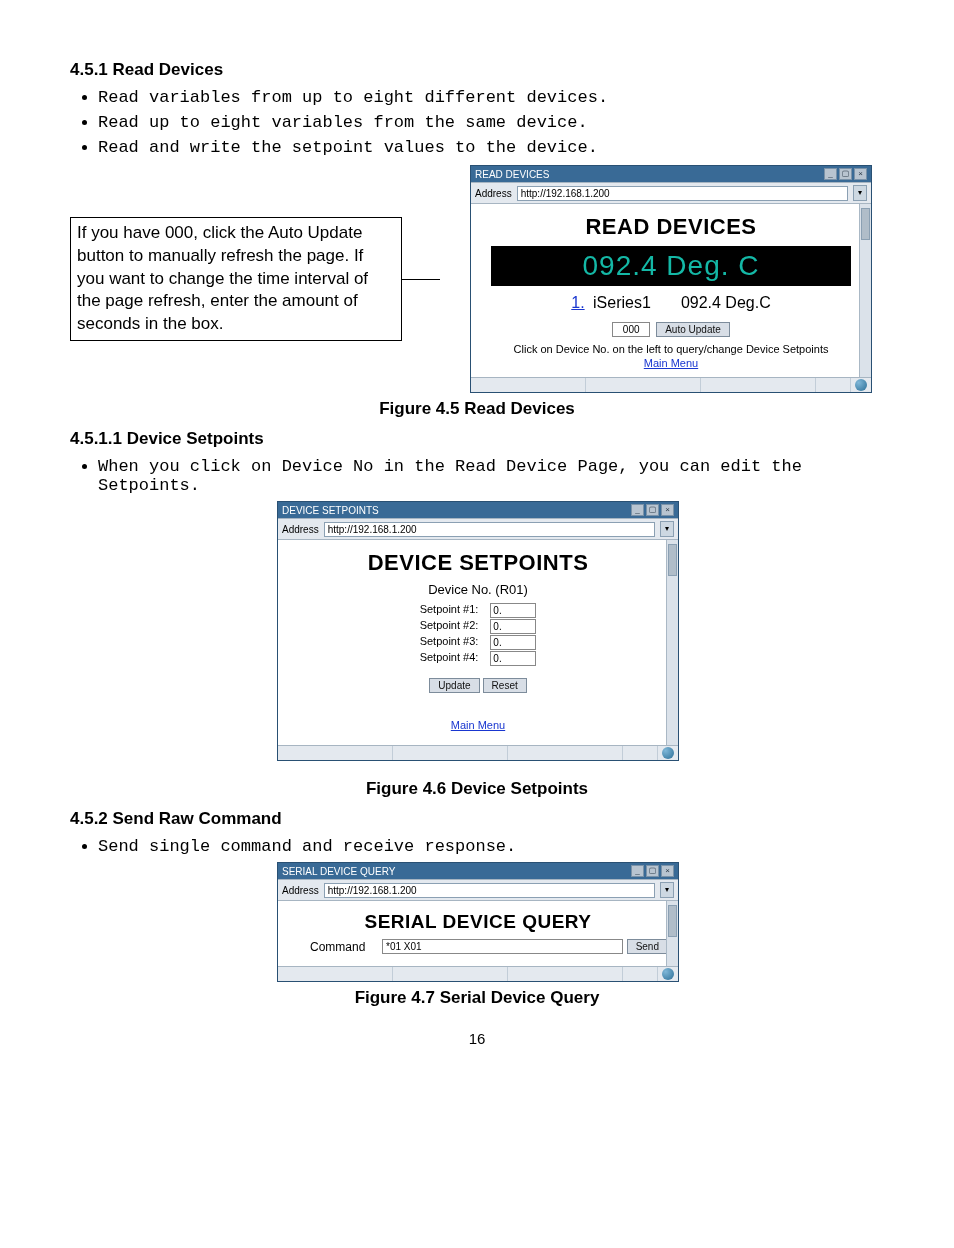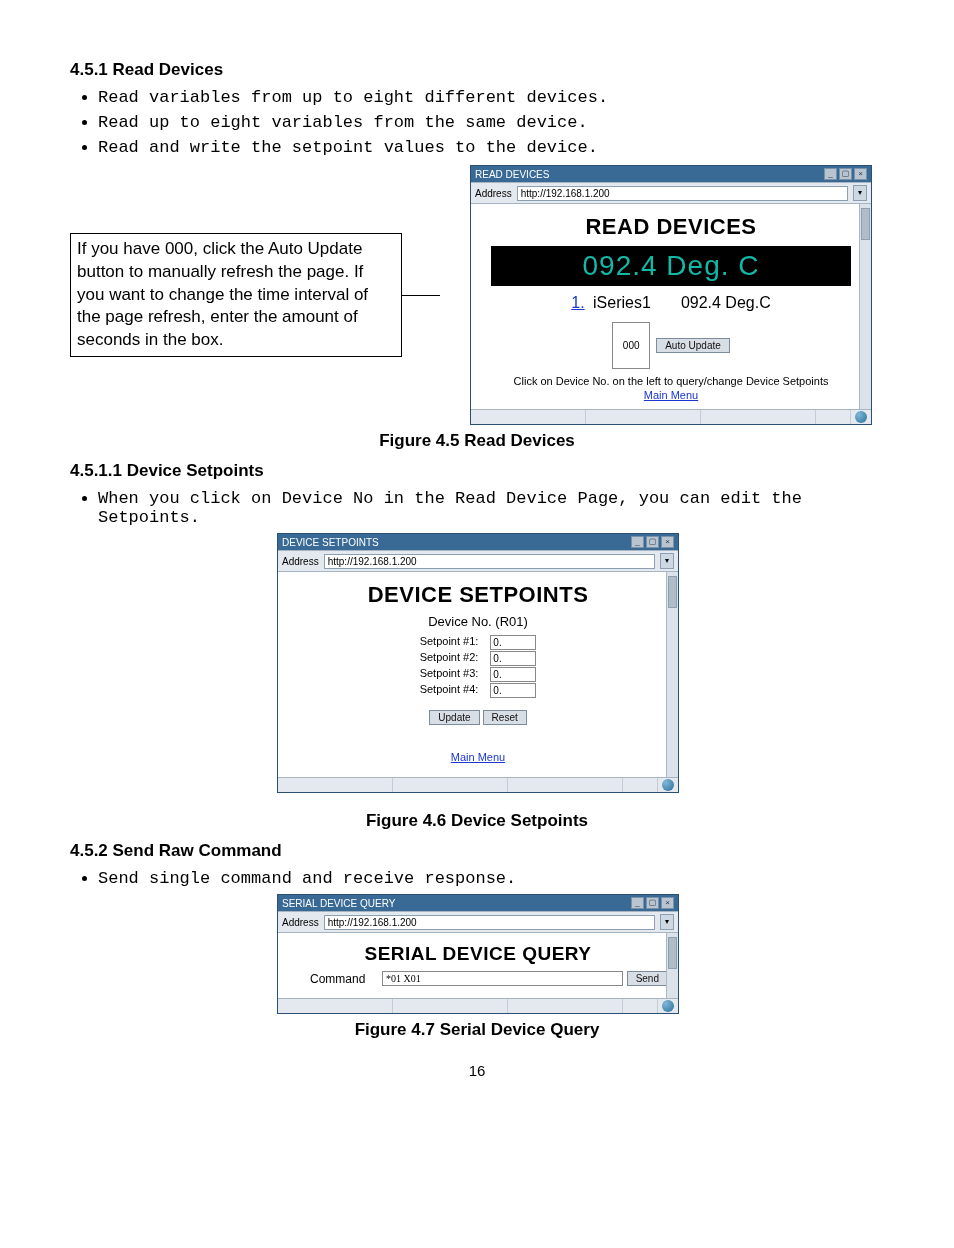--- a/index.html
+++ b/index.html
@@ -159,21 +159,21 @@
     gap:30px;
     margin:2px 0 10px 0;
   }
   .device-row .dev-no { color:#1936d0; text-decoration:underline; margin-right:4px;}
   .auto-row {
     display:flex; justify-content:center; align-items:center;
     gap:6px; margin:4px 0 6px 0;
     font-size:11px;
   }
   .small-input {
-    width:32px; border:1px solid #888; font-size:10px; text-align:center; padding:17px 2px;
+    width:32px; border:1px solid #888; font-size:10px; text-align:center; padding:1px 2px;
     background:#fff;
   }
   .btn {
     background:#d8dee6;
     border:1px solid #7d8c9b;
     padding:1px 8px;
     font-size:10px;
     color:#111;
   }
   .tiny-text { font-size:11px; margin:2px 0;}
@@ -188,21 +188,20 @@
   }
   .query-row {
     display:flex; justify-content:flex-start; align-items:center;
     gap:4px; font-size:12px; margin:2px 0;
     padding-left:22px;
   }
   .query-row .lbl { width:68px; text-align:left;}
   .query-row .val {
     flex:1; border:1px solid #888; font-size:10px; padding:1px 3px; background:#fff;
     text-align:left;
-    font-family:Liberation Serif, serif;
   }
   .section-wrap-45 { margin: 2px 0 0 0; }
   .section-wrap-46 { margin: 0 auto; width:400px;}
   .section-wrap-47 { margin: 0 auto; width:400px;}
 </style>
 </head>
 <body>
 
 <h4>4.5.1 Read Devices</h4>
 <ul class="bullets">

